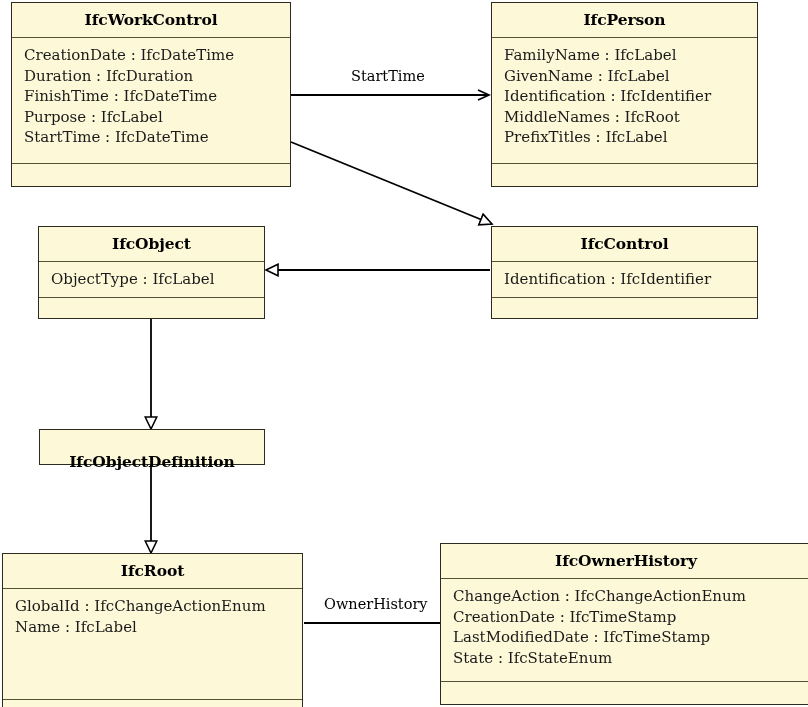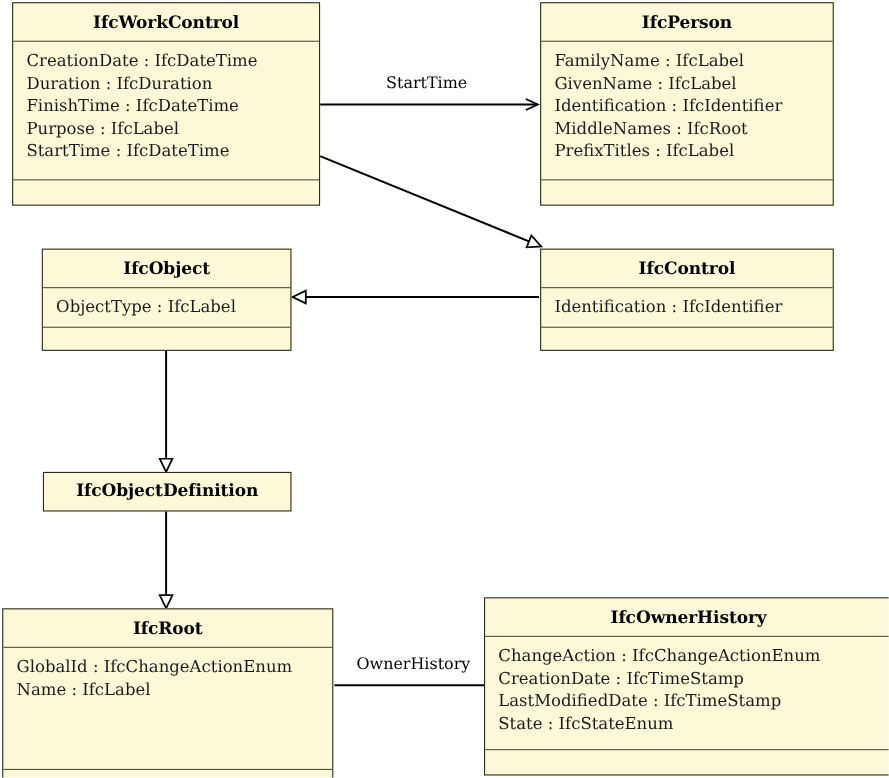--- a/index.html
+++ b/index.html
@@ -129,21 +129,21 @@
 
   <div class="uml-class" style="left:491px; top:226px; width:267px; height:93px;">
     <div class="uml-title">IfcControl</div>
     <div class="uml-attrs">
       <div class="uml-attr">Identification : IfcIdentifier</div>
     </div>
     <div class="uml-ops"></div>
   </div>
 
   <div class="uml-class" style="left:39px; top:429px; width:226px; height:36px;">
-    <div class="uml-title" style="border-bottom:none; padding:6px 4px 7px 4px;">IfcObjectDefinition</div>
+    <div class="uml-title" style="border-bottom:none; padding:22px 4px 7px 4px;">IfcObjectDefinition</div>
   </div>
 
   <div class="uml-class" style="left:2px; top:553px; width:301px; height:170px;">
     <div class="uml-title">IfcRoot</div>
     <div class="uml-attrs">
       <div class="uml-attr">GlobalId : IfcChangeActionEnum</div>
       <div class="uml-attr">Name : IfcLabel</div>
     </div>
     <div class="uml-ops"></div>
   </div>

